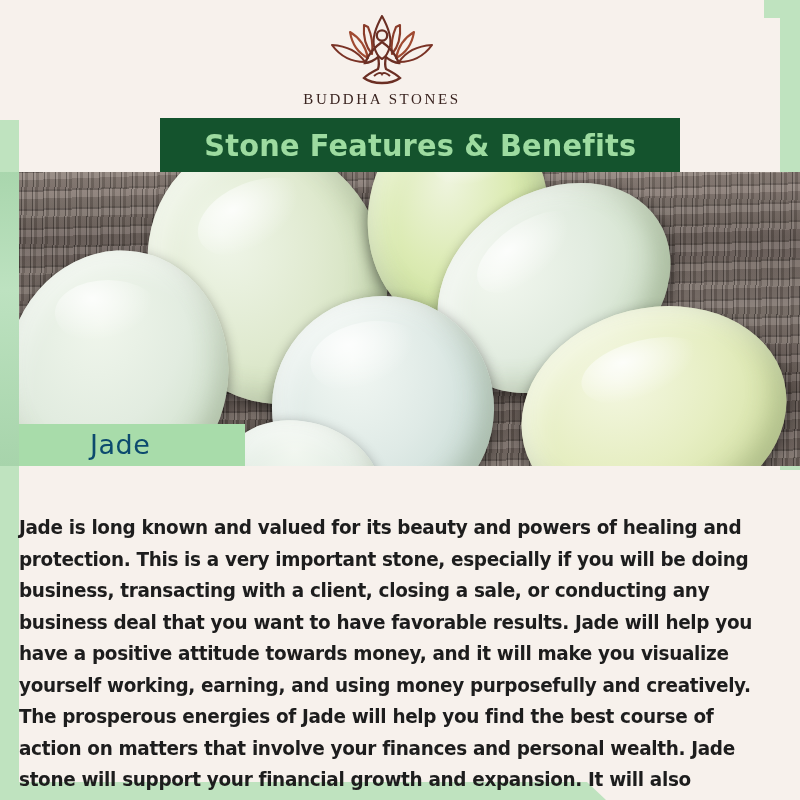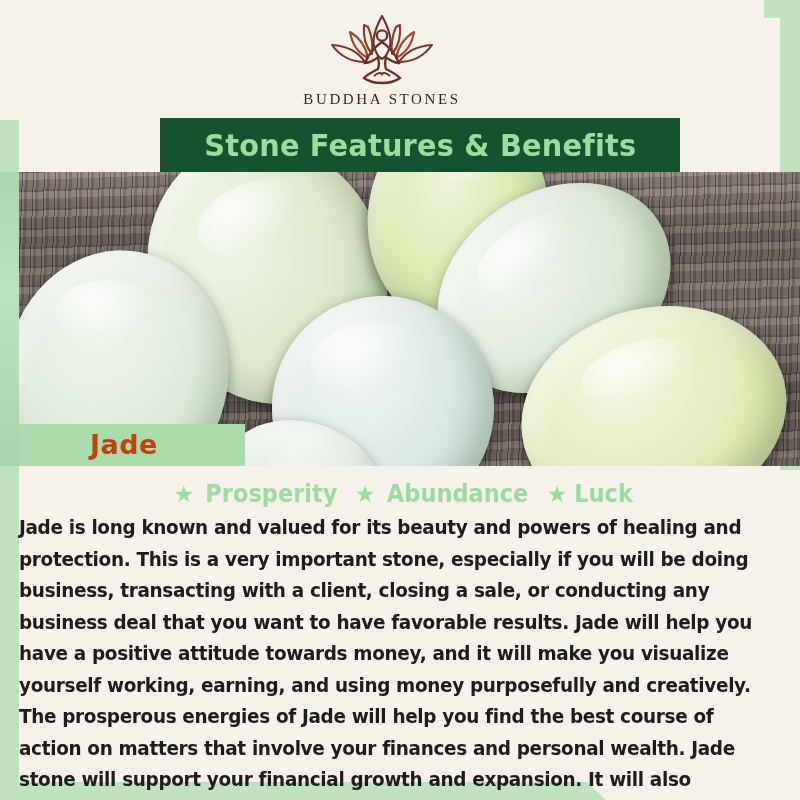--- a/index.html
+++ b/index.html
@@ -112,22 +112,22 @@
 
   
   #jade-bar {
     position:absolute; top:424px; left:19px;
     width:226px; height:42px;
     background:#a8dcaa;
   }
   #jade-label {
     position:absolute; top:429px; left:90px;
     font-family:"DejaVu Sans", sans-serif;
-    font-weight:bold; font-size:27px;
-    color:#c2410c; letter-spacing:0.5px;
+    font-weight:normal; font-size:27px;
+    color:#0c4a6e; letter-spacing:0.5px;
   }
 
   
   #benefits {
     position:absolute; top:479px; left:0; width:800px;
     text-align:center;
     font-family:"DejaVu Sans", sans-serif;
     font-weight:bold; font-size:25px;
     color:#9ddba0;
     white-space:nowrap;
@@ -223,19 +223,16 @@
 
     <div class="stone" style="left:222px; top:250px; width:160px; height:120px; transform:rotate(16deg);
                 background:radial-gradient(ellipse at 40% 26%, #f2f7f0 0%, #e0ebe2 50%, #c9dccc 100%);"></div>
   </div>
 
   <div class="deco" id="deco-left-photo-edge"></div>
 
   <div id="jade-bar"></div>
   <div id="jade-label">Jade</div>
 
-  <div id="benefits">
-    <span class="star">★</span><span class="kw">Prosperity</span><span class="star">★</span><span class="kw">Abundance</span><span class="star">★</span><span class="kw">Luck</span>
-  </div>
 
   <p id="body-copy">Jade is long known and valued for its beauty and powers of healing and protection. This is a very important stone, especially if you will be doing business, transacting with a client, closing a sale, or conducting any business deal that you want to have favorable results. Jade will help you have a positive attitude towards money, and it will make you visualize yourself working, earning, and using money purposefully and creatively. The prosperous energies of Jade will help you find the best course of action on matters that involve your finances and personal wealth. Jade stone will support your financial growth and expansion. It will also promote new beginnings and give you the guidance that you need to be successful and wealthy!</p>
 
 </div>
 
 </body></html>

